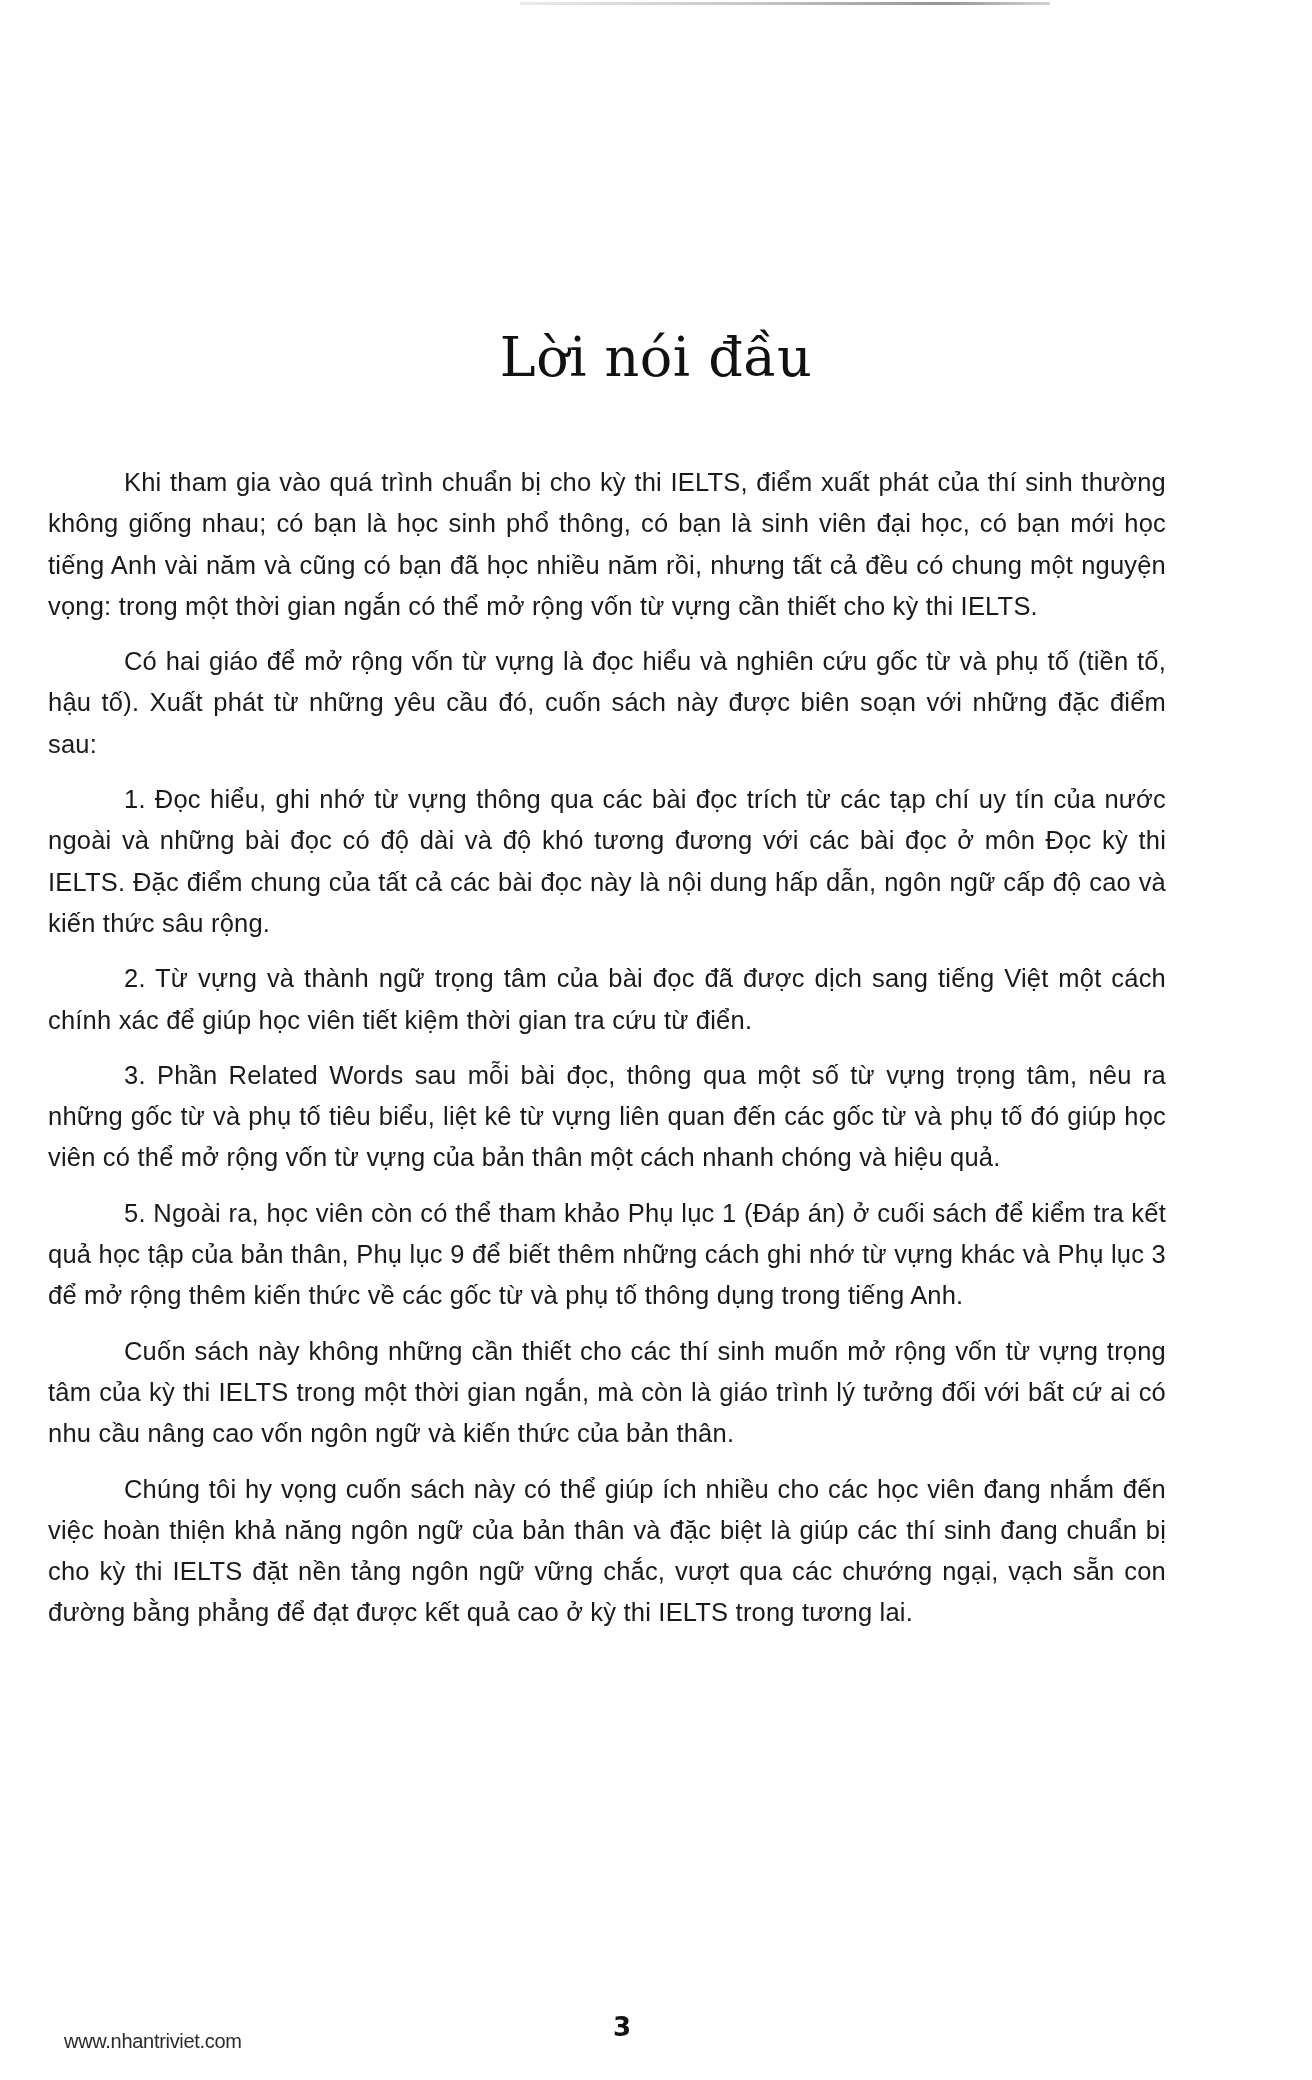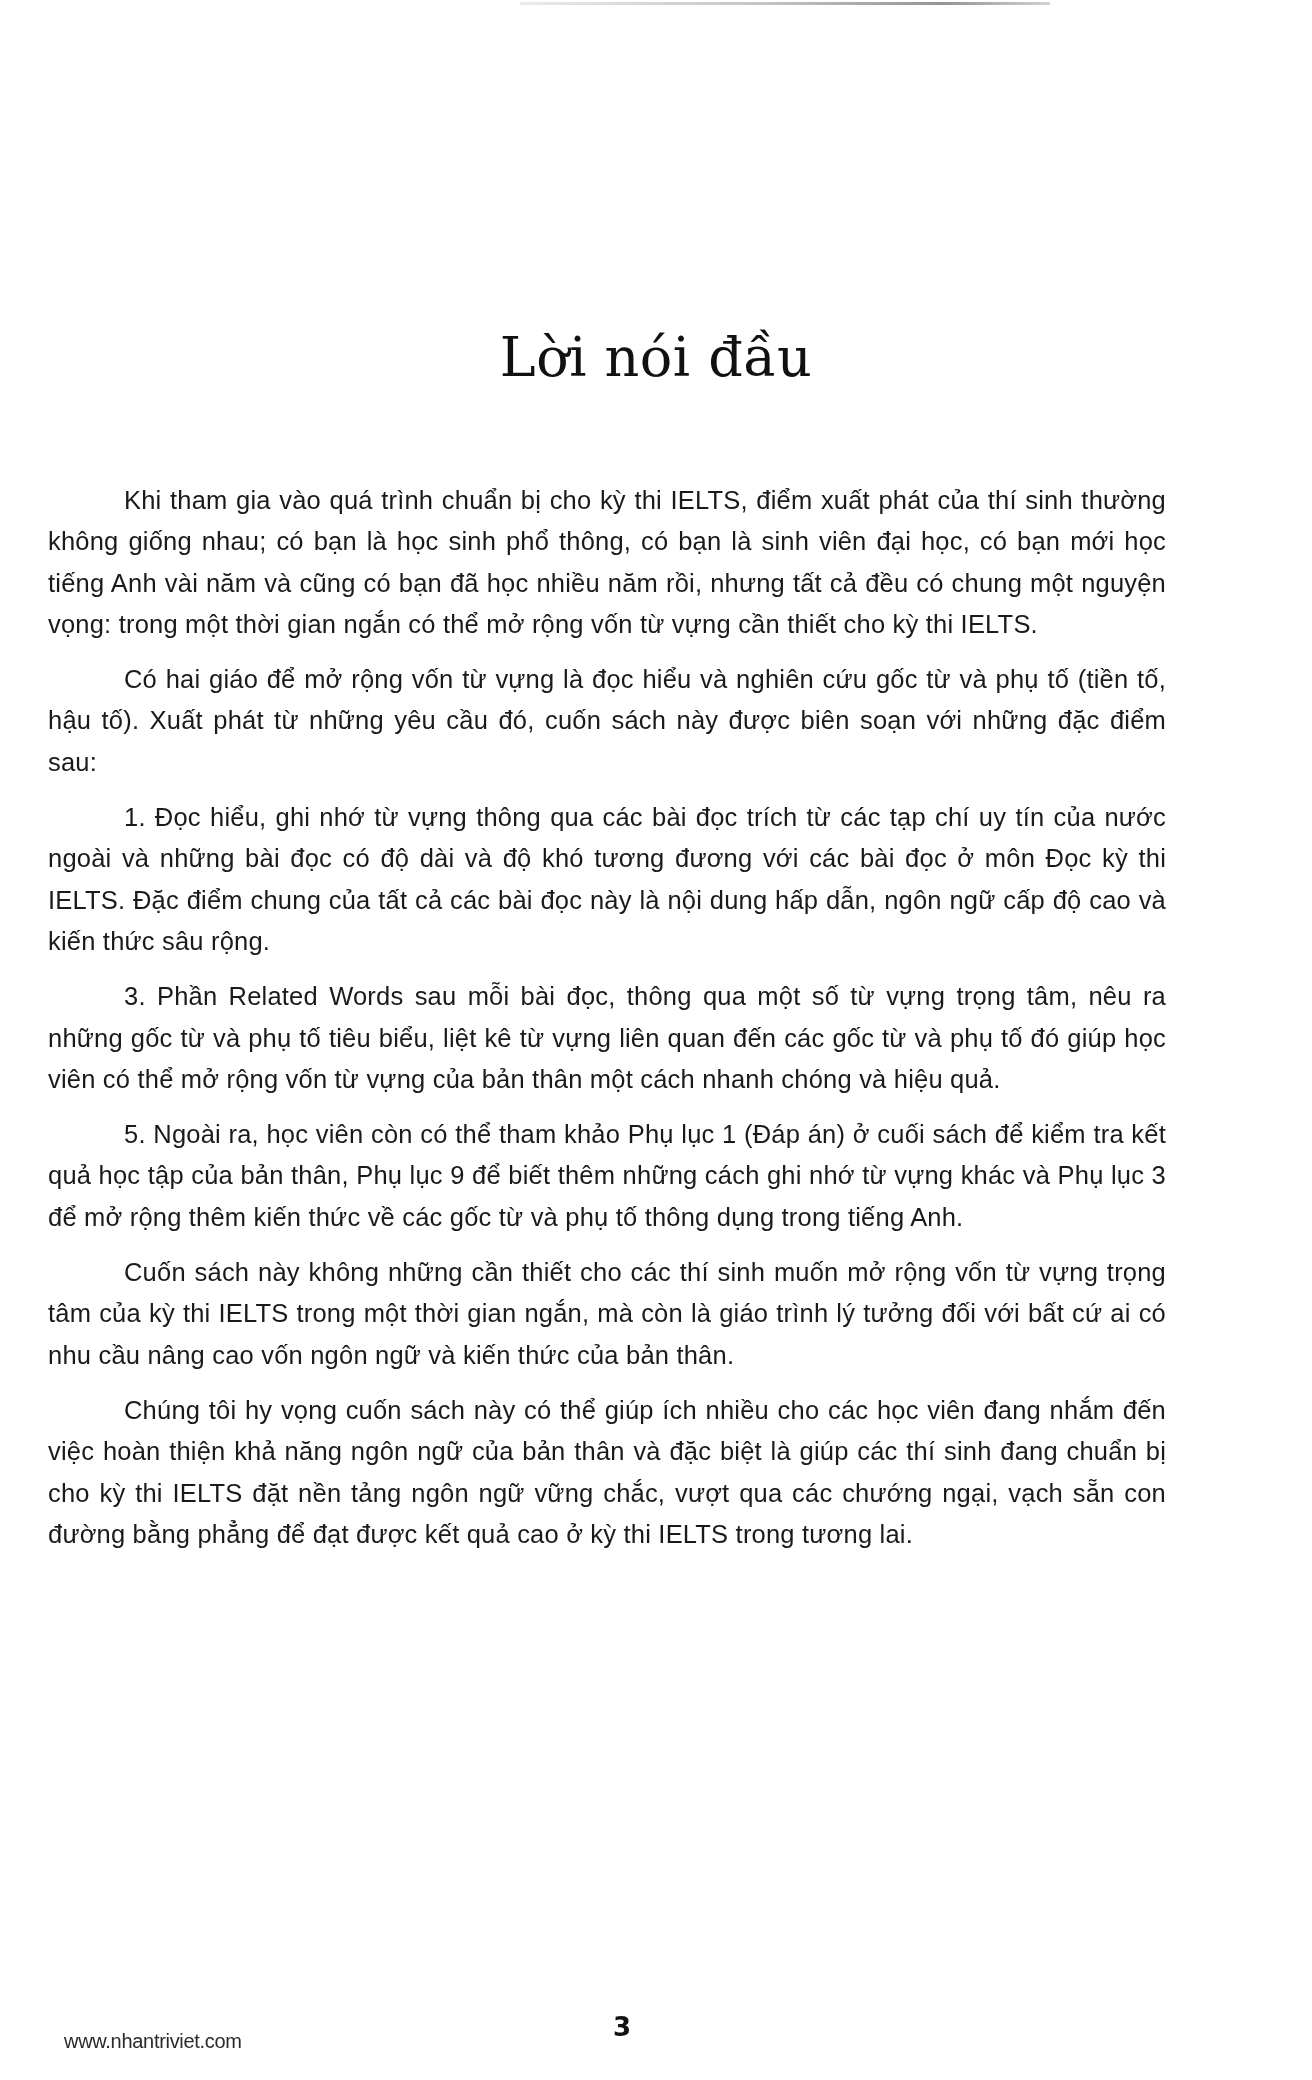--- a/index.html
+++ b/index.html
@@ -31,21 +31,21 @@
       text-align: center;
       font-family: "DejaVu Serif", "Liberation Serif", serif;
       font-size: 54px;
       font-weight: normal;
       color: #111111;
       margin: 0;
       letter-spacing: 0.5px;
     }
     .content {
       position: absolute;
-      top: 480px;
+      top: 462px;
       left: 48px;
       width: 1118px;
       font-family: "Liberation Sans", "DejaVu Sans", sans-serif;
       font-size: 25.5px;
       line-height: 41.3px;
       text-align: justify;
       color: #1a1a1a;
     }
     .content p {
       margin: 0 0 14px 0;
@@ -75,20 +75,21 @@
 <body>
 
 <div class="scan-artifact"></div>
 
 <h1 class="page-title">Lời nói đầu</h1>
 
 <div class="content">
   <p>Khi tham gia vào quá trình chuẩn bị cho kỳ thi IELTS, điểm xuất phát của thí sinh thường không giống nhau; có bạn là học sinh phổ thông, có bạn là sinh viên đại học, có bạn mới học tiếng Anh vài năm và cũng có bạn đã học nhiều năm rồi, nhưng tất cả đều có chung một nguyện vọng: trong một thời gian ngắn có thể mở rộng vốn từ vựng cần thiết cho kỳ thi IELTS.</p>
   <p>Có hai giáo để mở rộng vốn từ vựng là đọc hiểu và nghiên cứu gốc từ và phụ tố (tiền tố, hậu tố). Xuất phát từ những yêu cầu đó, cuốn sách này được biên soạn với những đặc điểm sau:</p>
   <p>1. Đọc hiểu, ghi nhớ từ vựng thông qua các bài đọc trích từ các tạp chí uy tín của nước ngoài và những bài đọc có độ dài và độ khó tương đương với các bài đọc ở môn Đọc kỳ thi IELTS. Đặc điểm chung của tất cả các bài đọc này là nội dung hấp dẫn, ngôn ngữ cấp độ cao và kiến thức sâu rộng.</p>
+  <p>2. Từ vựng và thành ngữ trọng tâm của bài đọc đã được dịch sang tiếng Việt một cách chính xác để giúp học viên tiết kiệm thời gian tra cứu từ điển.</p>
   <p>3. Phần Related Words sau mỗi bài đọc, thông qua một số từ vựng trọng tâm, nêu ra những gốc từ và phụ tố tiêu biểu, liệt kê từ vựng liên quan đến các gốc từ và phụ tố đó giúp học viên có thể mở rộng vốn từ vựng của bản thân một cách nhanh chóng và hiệu quả.</p>
   <p>5. Ngoài ra, học viên còn có thể tham khảo Phụ lục 1 (Đáp án) ở cuối sách để kiểm tra kết quả học tập của bản thân, Phụ lục 9 để biết thêm những cách ghi nhớ từ vựng khác và Phụ lục 3 để mở rộng thêm kiến thức về các gốc từ và phụ tố thông dụng trong tiếng Anh.</p>
   <p>Cuốn sách này không những cần thiết cho các thí sinh muốn mở rộng vốn từ vựng trọng tâm của kỳ thi IELTS trong một thời gian ngắn, mà còn là giáo trình lý tưởng đối với bất cứ ai có nhu cầu nâng cao vốn ngôn ngữ và kiến thức của bản thân.</p>
   <p>Chúng tôi hy vọng cuốn sách này có thể giúp ích nhiều cho các học viên đang nhắm đến việc hoàn thiện khả năng ngôn ngữ của bản thân và đặc biệt là giúp các thí sinh đang chuẩn bị cho kỳ thi IELTS đặt nền tảng ngôn ngữ vững chắc, vượt qua các chướng ngại, vạch sẵn con đường bằng phẳng để đạt được kết quả cao ở kỳ thi IELTS trong tương lai.</p>
 </div>
 
 <div class="footer-url">www.nhantriviet.com</div>
 <div class="page-number">3</div>
 
 </body></html>

